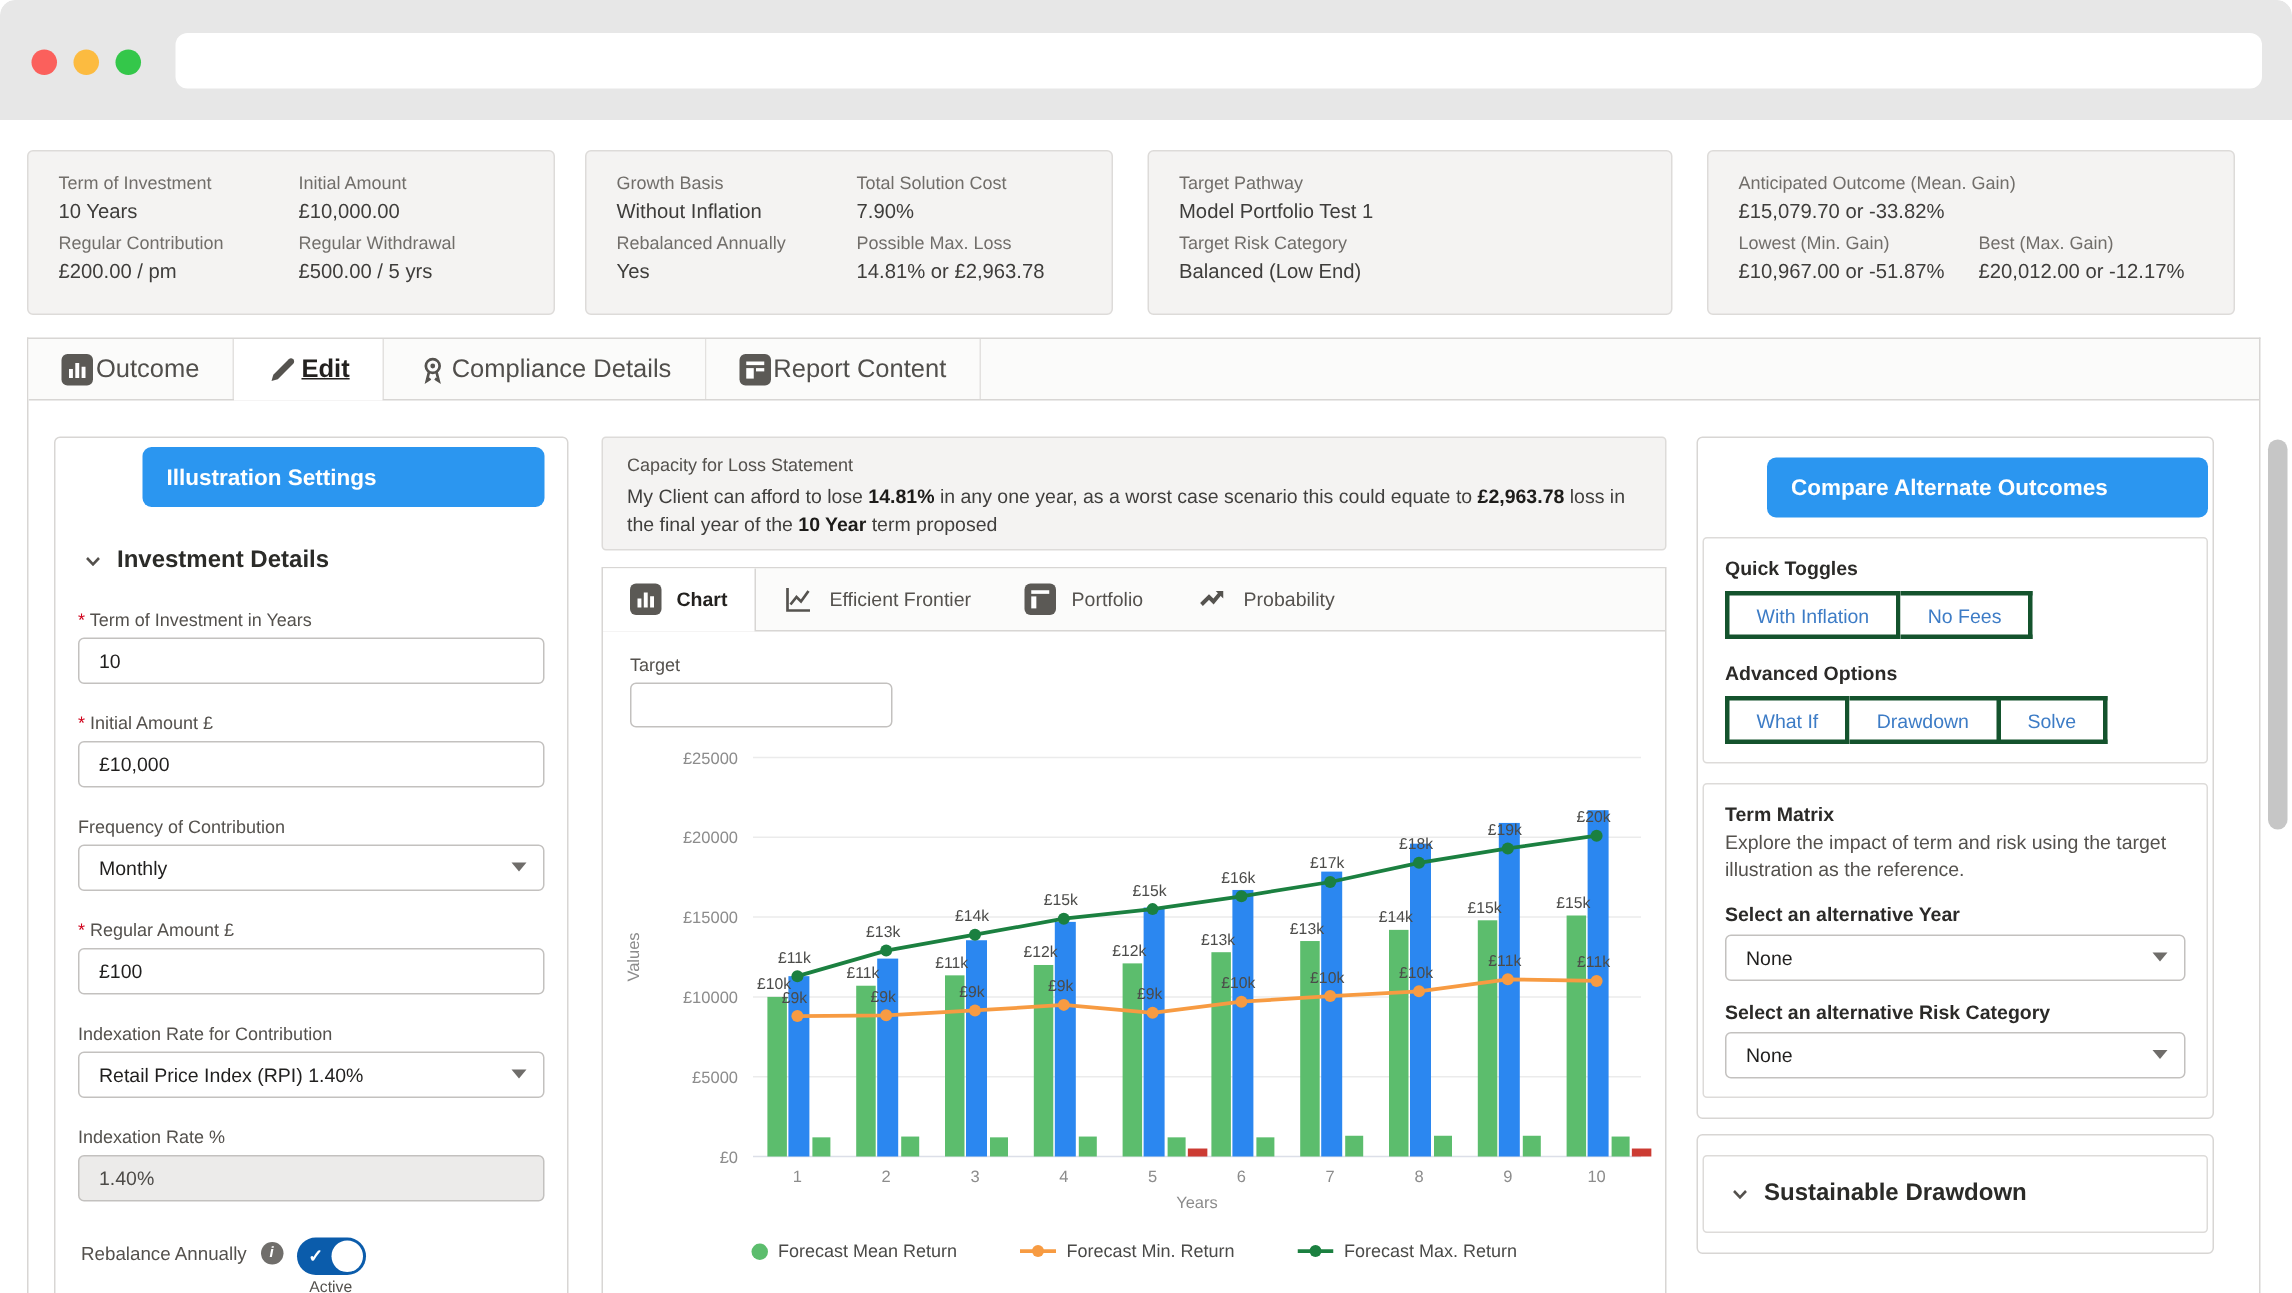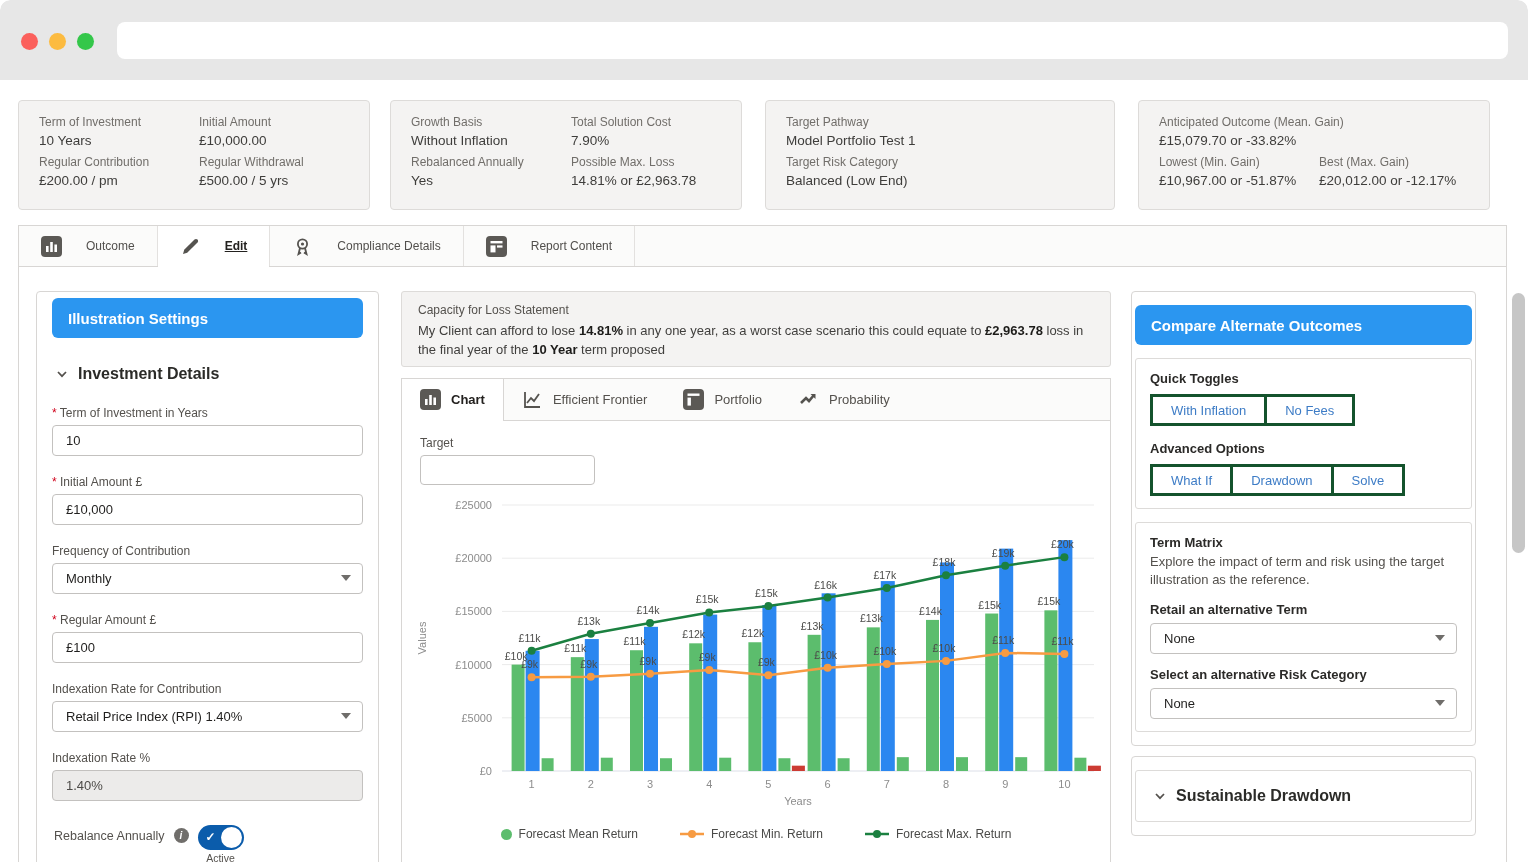--- a/index.html
+++ b/index.html
@@ -18,31 +18,31 @@
   .scard { position:absolute; top:100px; height:110px; background:#f4f3f2; border:1px solid #dddbd9; border-radius:4px; padding:14px 20px; display:grid; grid-template-columns:1fr 1fr; grid-auto-rows:1fr; column-gap:10px; }
   .scard .fld .lb { font-size:12px; color:#716e6a; line-height:15px; }
   .scard .fld .vl { font-size:13.5px; color:#3e3d3b; font-weight:500; margin-top:2px; line-height:17px; }
   .scard .span2 { grid-column:1 / span 2; }
 
   
   .main-card { position:absolute; left:18px; top:225px; width:1489px; height:637px; background:#fff; border:1px solid #d8d6d4; border-bottom:none; overflow:hidden; }
 
   
   .tabbar { display:flex; height:41px; border-bottom:1px solid #d8d6d4; background:#fbfbfa; }
-  .tab { display:flex; align-items:center; gap:24px; padding:0 22px; font-size:12px; color:#514f4c; border-right:1px solid #e3e1df; cursor:pointer; background:#fbfbfa; }
+  .tab { display:flex; align-items:center; gap:2px; padding:0 22px; font-size:17px; color:#514f4c; border-right:1px solid #e3e1df; cursor:pointer; background:#fbfbfa; }
   .tab.active { background:#fff; font-weight:bold; color:#23211f; position:relative; }
   .tab.active:after { content:""; position:absolute; left:0; right:0; bottom:-1px; height:1px; background:#fff; }
   .tab.active .tlabel { text-decoration:underline; }
   .tico { width:21px; height:21px; border-radius:4px; background:#5b5955; position:relative; flex:0 0 auto; }
   .tico svg { position:absolute; inset:0; }
   .tico.plain { background:transparent; }
 
   
   .left-panel { position:absolute; left:17px; top:65px; width:343px; height:600px; border:1px solid #d8d6d4; border-radius:4px; background:#fff; padding:6px 15px 0; overflow:hidden; }
-  .blue-header { height:40px; background:#2b96f0; border-radius:6px; color:#fff; font-weight:bold; font-size:15px; display:flex; align-items:center; padding:0 16px; }
+  .blue-header { height:40px; background:#2b96f0; border-radius:6px; color:#fff; font-weight:bold; font-size:15px; display:flex; align-items:center; padding:0 16px;margin-left:43px; }
   .section-row { display:flex; align-items:center; gap:10px; margin-top:27px; font-size:16px; color:#2b2b28; padding-left:4px;font-weight:bold; }
   .chev { width:12px; height:12px; flex:0 0 auto; }
   .fgroup { margin-top:19px; }
   .flabel { font-size:12px; color:#54514d; margin-bottom:5px; display:block; }
   .req:before { content:"* "; color:#d0021b; font-size:12px; }
   .tinput { width:100%; height:31px; border:1px solid #c3c1bf; border-radius:4px; font-size:13px; color:#201f1e; padding:0 13px; background:#fff; outline:none; font-family:"Liberation Sans",sans-serif; }
   .tinput.disabled { background:#ecebea; border-color:#c3c1bf; color:#4d4b48; }
   .fselect { position:relative; }
   .fselect .tinput { padding-right:28px; }
   .caret { position:absolute; right:12px; top:12px; width:0; height:0; border-left:5px solid transparent; border-right:5px solid transparent; border-top:6px solid #6f6d6a; }
@@ -487,21 +487,21 @@
           <div class="gsub">Advanced Options</div>
           <div class="btn-row">
             <button class="wbtn">What If</button>
             <button class="wbtn">Drawdown</button>
             <button class="wbtn">Solve</button>
           </div>
         </div>
         <div class="gbox">
           <div class="gtitle">Term Matrix</div>
           <div class="gdesc">Explore the impact of term and risk using the target illustration as the reference.</div>
-          <div class="rsel-label">Retail an alternative Term</div>
+          <div class="rsel-label">Select an alternative Year</div>
           <div class="fselect">
             <input class="tinput" readonly="" value="None" style="">
             <span class="caret"></span>
           </div>
           <div class="rsel-label">Select an alternative Risk Category</div>
           <div class="fselect">
             <input class="tinput" readonly="" value="None" style="">
             <span class="caret"></span>
           </div>
         </div>

